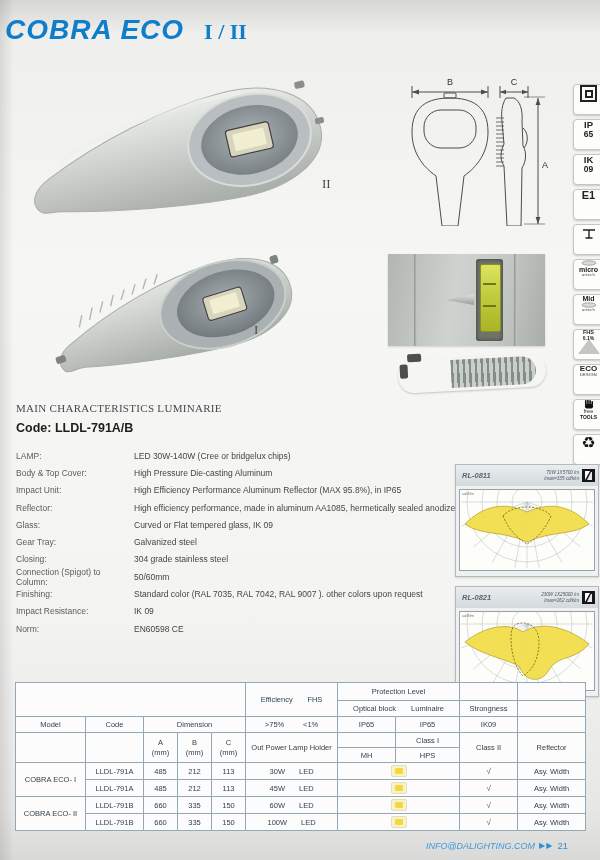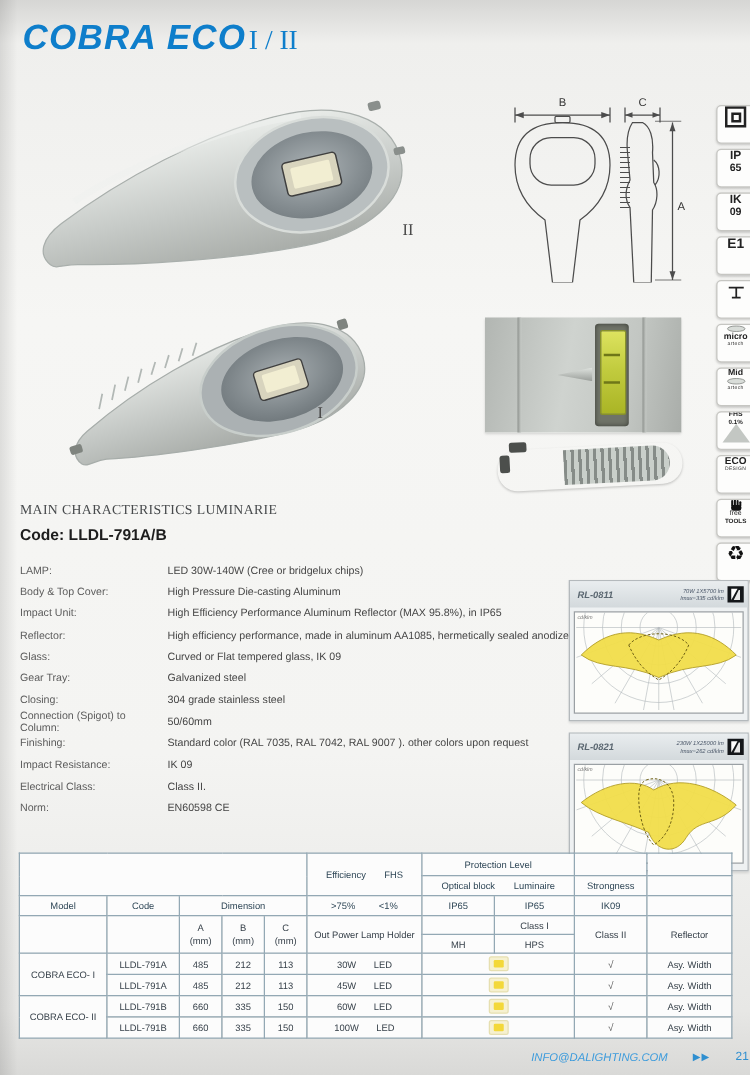--- a/index.html
+++ b/index.html
@@ -4,23 +4,23 @@
 <style>
   html,body{margin:0;padding:0;background:#b8b8b6;}
   .page{position:relative;width:600px;height:860px;margin:0 auto;overflow:hidden;
         font-family:"Liberation Sans",sans-serif;color:#333;
         background:linear-gradient(180deg,#d6d6d4 0%,#efefed 4%,#f6f6f4 30%,#f4f4f2 70%,#e7e7e5 94%,#d9d9d7 100%);}
   .page::before{content:"";position:absolute;left:0;top:0;width:14px;height:100%;
         background:linear-gradient(90deg,rgba(0,0,0,.10),rgba(0,0,0,0));pointer-events:none;}
   .abs{position:absolute;}
 
   
-  .title-row{position:absolute;left:18px;top:14px;display:flex;align-items:baseline;gap:2px;}
+  .title-row{position:absolute;left:5px;top:14px;display:flex;align-items:baseline;gap:20px;}
   .brand{font-size:28px;font-weight:bold;font-style:italic;color:#0e7ecb;letter-spacing:1px;}
-  .variant{font-family:"Liberation Serif",serif;font-size:22px;color:#0e7ecb;}
+  .variant{font-family:"Liberation Serif",serif;font-size:22px;color:#0e7ecb;font-weight:bold;}
 
   .photo-label{position:absolute;font-family:"Liberation Serif",serif;font-size:13px;color:#4a4a4a;}
 
   
   .badge{position:absolute;left:553px;width:29px;height:29px;background:#fdfdfc;
          border:1px solid #c6c6c2;border-radius:4px;box-shadow:0 1px 2px rgba(0,0,0,.18);
          display:flex;flex-direction:column;align-items:center;justify-content:flex-start;line-height:1;overflow:hidden;margin-left:20px;}
   .b-top{font-weight:bold;font-size:9.5px;color:#222;}
   .b-bot{font-weight:bold;font-size:8.5px;color:#222;}
   .b-tiny{font-size:4px;color:#333;letter-spacing:.3px;}
@@ -76,21 +76,21 @@
         background:linear-gradient(180deg,#dfe3df,#999d99);clip-path:polygon(0 55%,100% 0,100% 100%);}
 
   
   .rear-photo{position:absolute;left:398px;top:349px;width:148px;height:48px;transform:rotate(-3deg);}
   .rear-body{position:absolute;left:0;top:8px;width:100%;height:33px;border-radius:16px;
         background:linear-gradient(180deg,#d4d8d4 0%,#b9bdb9 45%,#9599 95 100%,#969a96 100%);box-shadow:0 1px 2px rgba(0,0,0,.2);}
   .rear-fins{position:absolute;left:36%;top:10px;width:57%;height:28px;border-radius:0 14px 14px 0;
         background:repeating-linear-gradient(90deg,#868c88 0 2.5px,#c9cfca 2.5px 6px);}
   .rear-bit{position:absolute;background:#4c4f4c;border-radius:2px;}
 
-  .footer{position:absolute;right:1px;top:840px;display:flex;align-items:center;gap:20px;}
+  .footer{position:absolute;right:32px;top:840px;display:flex;align-items:center;gap:4px;}
   .f-mail{font-size:9px;font-style:italic;color:#3c9bdc;}
   .f-arrows{font-size:8px;color:#2f8fd0;letter-spacing:1px;}
   .f-page{font-size:9.5px;color:#2f8fd0;}
   svg text{font-family:"Liberation Sans",sans-serif;}
 </style>
 </head>
 <body>
 
 <div class="page">
 
@@ -298,24 +298,20 @@
         <span class="spec-label">Connection (Spigot) to Column:</span>
         <span class="spec-value">50/60mm</span>
       </div>
     <div class="spec-row">
         <span class="spec-label">Finishing:</span>
         <span class="spec-value">Standard color (RAL 7035, RAL 7042, RAL 9007 ).  other colors upon request</span>
       </div>
     <div class="spec-row">
         <span class="spec-label">Impact Resistance:</span>
         <span class="spec-value">IK 09</span>
-      </div>
-    <div class="spec-row">
-        <span class="spec-label">Electrical Class:</span>
-        <span class="spec-value">Class II.</span>
       </div>
     <div class="spec-row">
         <span class="spec-label">Norm:</span>
         <span class="spec-value">EN60598 CE</span>
       </div>
   </div>
 
   <div class="pcard" style="top:464px;height:111px">
     <div class="pcard-head">
       <span class="pcode">RL-0811</span>

